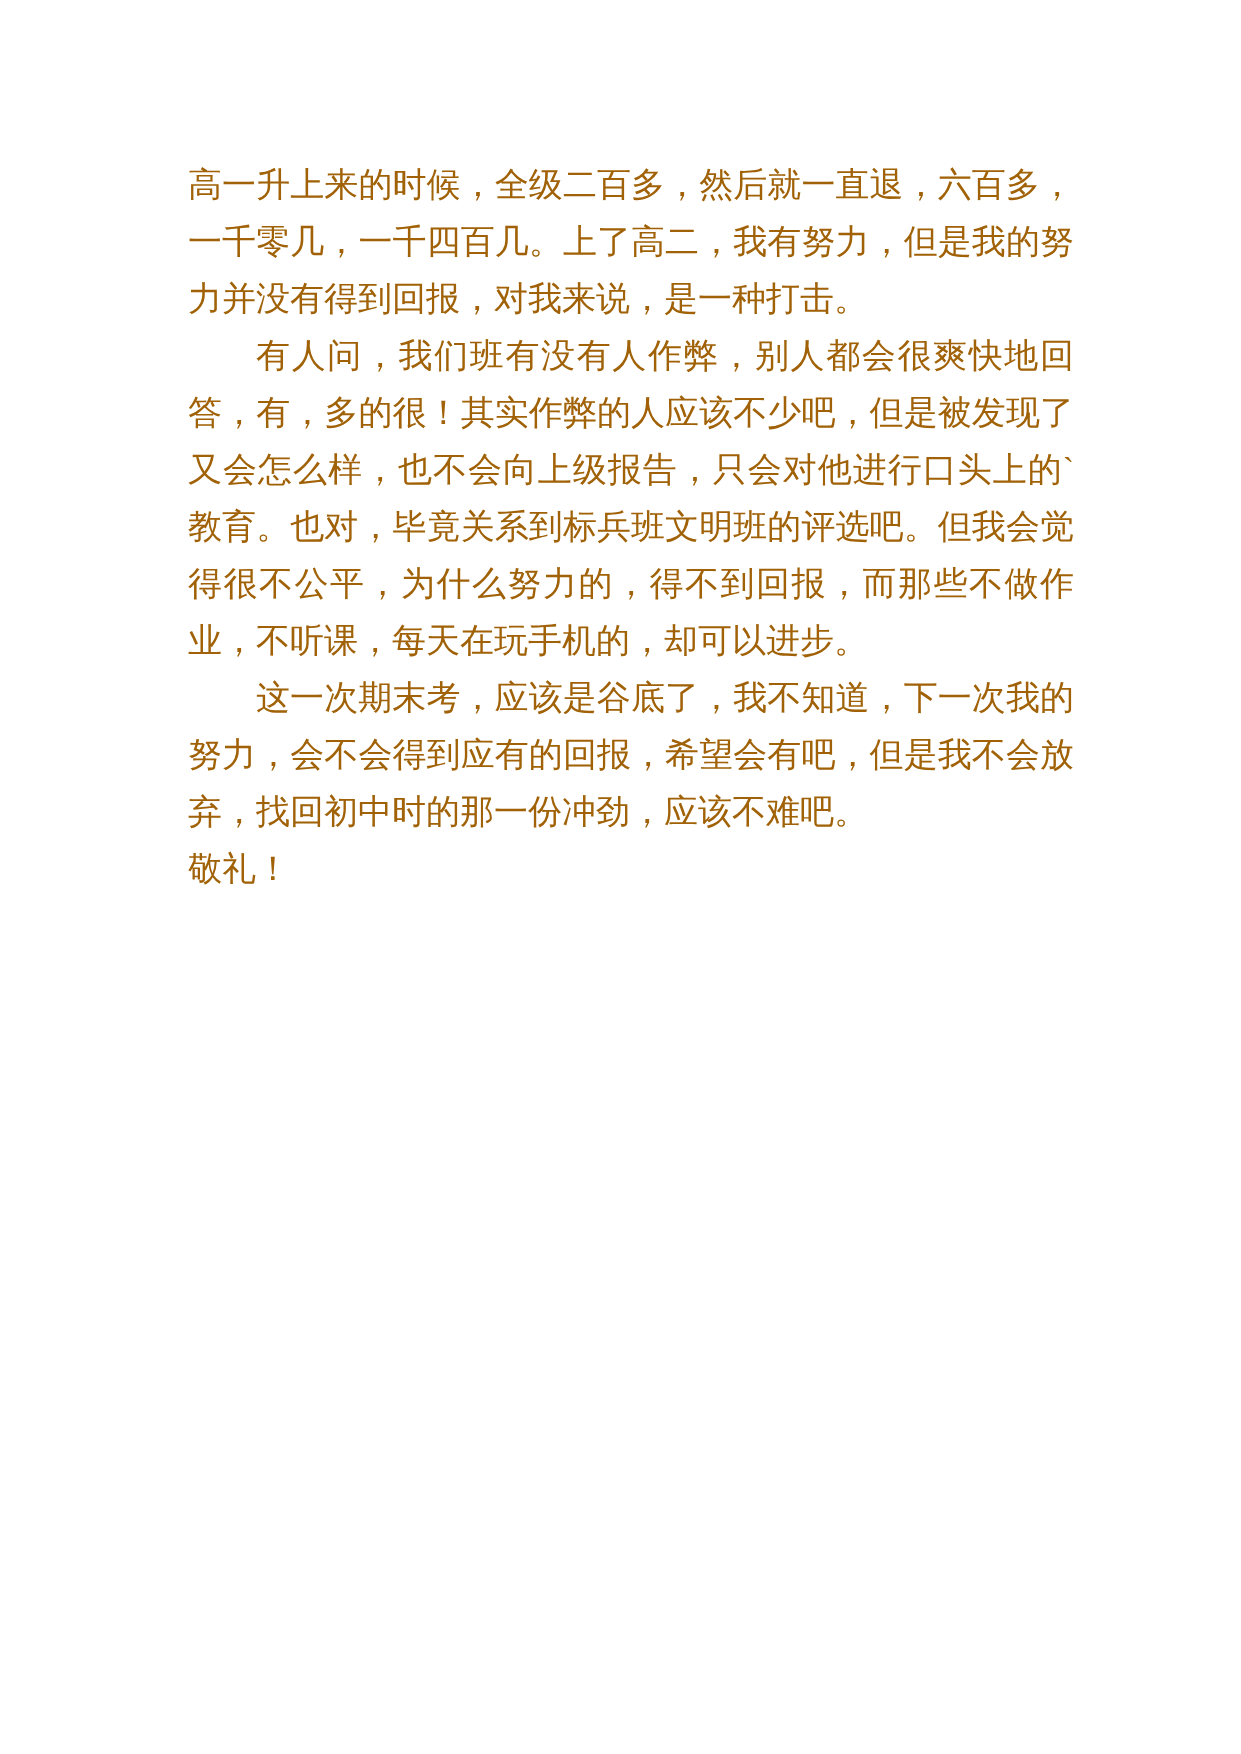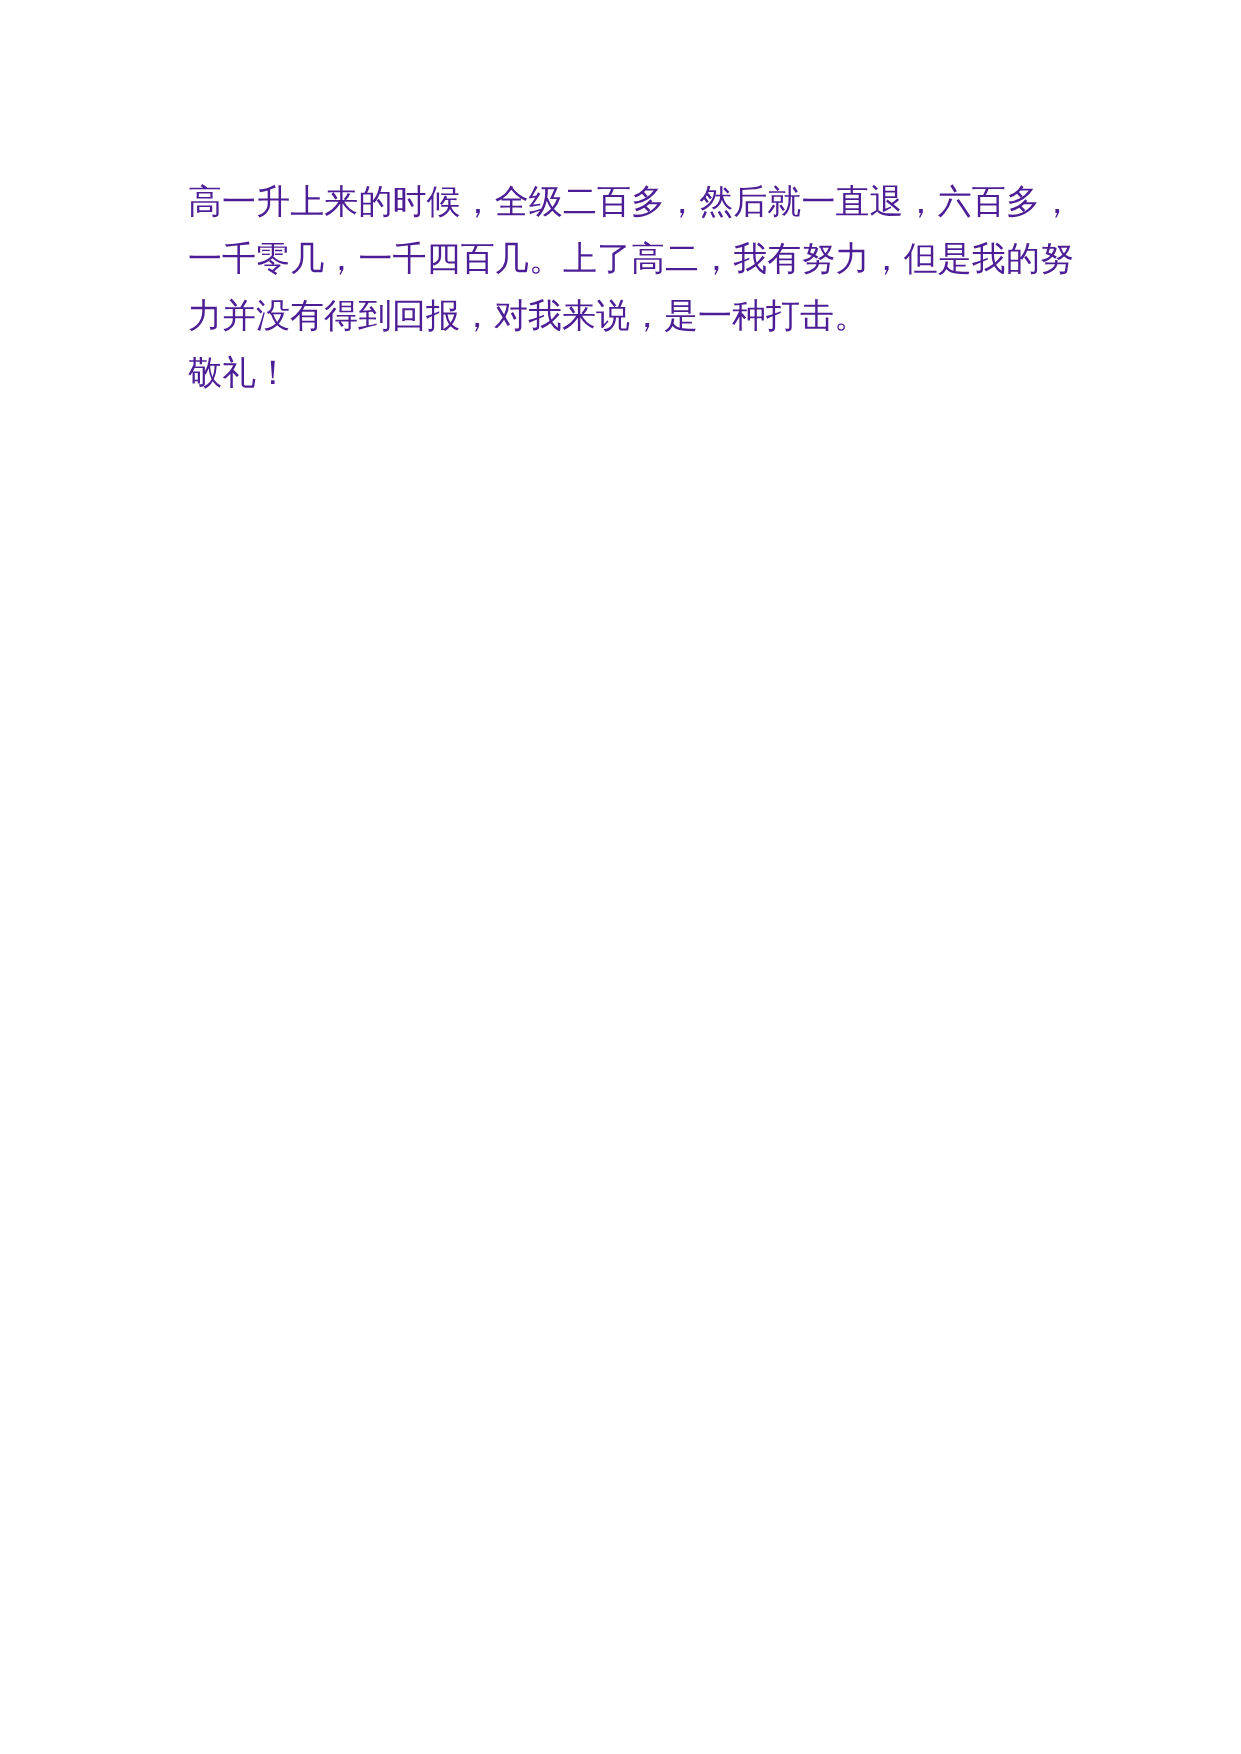--- a/index.html
+++ b/index.html
@@ -10,39 +10,41 @@
   .page {
     position: relative;
     width: 1241px;
     height: 1754px;
     background: #ffffff;
     overflow: hidden;
   }
   .text-block {
     position: absolute;
     left: 188px;
-    top: 173px;
+    top: 156px;
     width: 886px;
     font-family: Liberation Serif, serif;
     font-size: 34px;
     line-height: 57px;
     letter-spacing: 0;
-    color: #4c1d95;
+    color: #a16207;
     text-align: justify;
     text-justify: inter-ideograph;
   }
   .para {
     margin: 0;
     padding: 0;
   }
   .para.indent {
     text-indent: 68px;
   }
 </style>
 </head>
 <body>
 
 <div class="page">
   <div class="text-block">
     <p class="para">高一升上来的时候，全级二百多，然后就一直退，六百多，一千零几，一千四百几。上了高二，我有努力，但是我的努力并没有得到回报，对我来说，是一种打击。</p>
+    <p class="para indent">有人问，我们班有没有人作弊，别人都会很爽快地回答，有，多的很！其实作弊的人应该不少吧，但是被发现了又会怎么样，也不会向上级报告，只会对他进行口头上的`教育。也对，毕竟关系到标兵班文明班的评选吧。但我会觉得很不公平，为什么努力的，得不到回报，而那些不做作业，不听课，每天在玩手机的，却可以进步。</p>
+    <p class="para indent">这一次期末考，应该是谷底了，我不知道，下一次我的努力，会不会得到应有的回报，希望会有吧，但是我不会放弃，找回初中时的那一份冲劲，应该不难吧。</p>
     <p class="para">敬礼！</p>
   </div>
 </div>
 
 </body></html>

